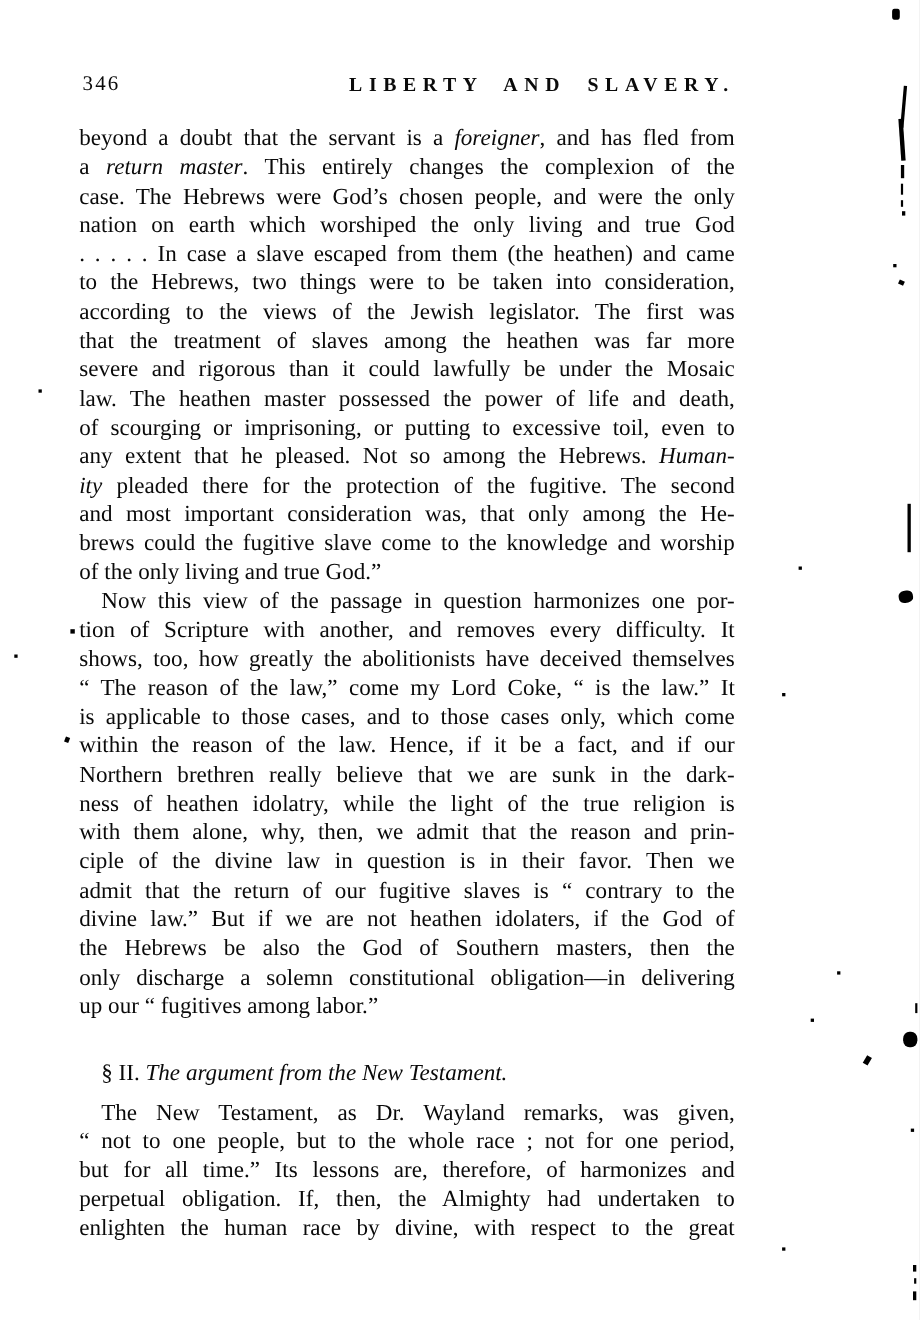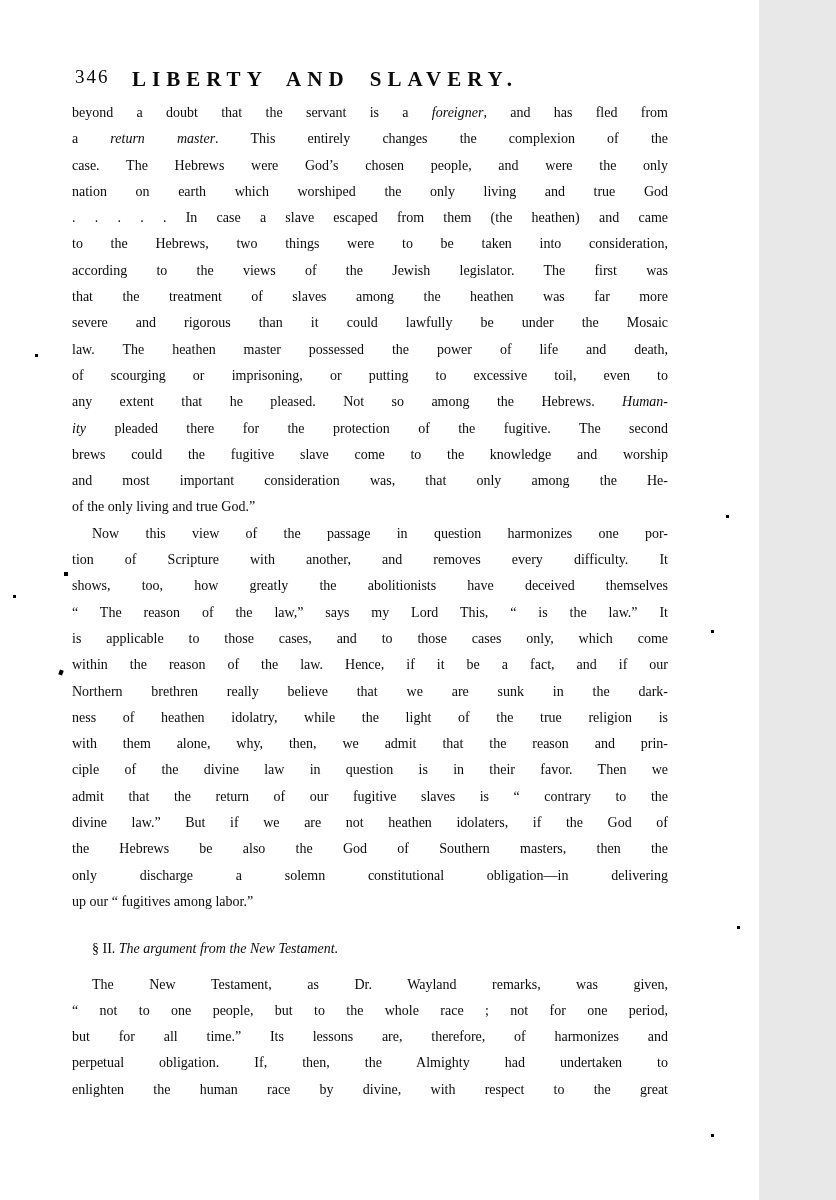--- a/index.html
+++ b/index.html
@@ -1,18 +1,18 @@
 <!DOCTYPE html>
 <html><head>
 <meta charset="utf-8">
 <style>
   html, body { margin: 0; padding: 0; background: #e8e8e8; }
   .page {
     position: relative;
-    width: 759px;
+    width: 836px;
     height: 1200px;
     background: #ffffff;
     overflow: hidden;
     font-family: "Liberation Serif", "DejaVu Serif", serif;
     color: #0a0a0a;
   }
   .header-row {
     position: absolute;
     top: 66px;
     left: 72px;
@@ -24,43 +24,43 @@
     left: 3px;
     top: 0;
     font-size: 19px;
     letter-spacing: 2px;
   }
   .running-header {
     position: absolute;
     left: 60px;
     right: 0;
     top: 1px;
-    text-align: left;
-    font-size: 21px;
+    text-align: right;
+    font-size: 18px;
     font-weight: bold;
     letter-spacing: 6px;
     word-spacing: 9px;
     white-space: nowrap;
   }
   .text-column {
     position: absolute;
-    top: 100px;
+    top: 112px;
     left: 72px;
     width: 596px;
-    font-size: 14px;
+    font-size: 21px;
     line-height: 26.3px;
   }
   .line { text-align: justify; white-space: normal; }
   .line.just { text-align-last: justify; }
   .line.indent { text-indent: 20px; }
   .line.heading {
     text-align: left;
     text-align-last: left;
     text-indent: 20px;
-    margin-top: 21px;
+    margin-top: 35px;
     margin-bottom: 9px;
   }
   .artifact {
     position: absolute;
     background: #000;
   }
 </style>
 </head>
 <body>
 
@@ -76,27 +76,27 @@
       <div class="line just">nation on earth which worshiped the only living and true God</div>
       <div class="line just">. . . . . In case a slave escaped from them (the heathen) and came</div>
       <div class="line just">to the Hebrews, two things were to be taken into consideration,</div>
       <div class="line just">according to the views of the Jewish legislator.  The first was</div>
       <div class="line just">that the treatment of slaves among the heathen was far more</div>
       <div class="line just">severe and rigorous than it could lawfully be under the Mosaic</div>
       <div class="line just">law.  The heathen master possessed the power of life and death,</div>
       <div class="line just">of scourging or imprisoning, or putting to excessive toil, even to</div>
       <div class="line just">any extent that he pleased.  Not so among the Hebrews.  <i>Human-</i></div>
       <div class="line just"><i>ity</i> pleaded there for the protection of the fugitive.  The second</div>
+      <div class="line just">and most important consideration was, that only among the He-</div>
       <div class="line just">brews could the fugitive slave come to the knowledge and worship</div>
-      <div class="line just">and most important consideration was, that only among the He-</div>
       <div class="line">of the only living and true God.”</div>
       <div class="line just indent">Now this view of the passage in question harmonizes one por-</div>
       <div class="line just">tion of Scripture with another, and removes every difficulty.  It</div>
       <div class="line just">shows, too, how greatly the abolitionists have deceived themselves</div>
-      <div class="line just">“ The reason of the law,” says my Lord This, “ is the law.”  It</div>
+      <div class="line just">“ The reason of the law,” come my Lord Coke, “ is the law.”  It</div>
       <div class="line just">is applicable to those cases, and to those cases only, which come</div>
       <div class="line just">within the reason of the law.  Hence, if it be a fact, and if our</div>
       <div class="line just">Northern brethren really believe that we are sunk in the dark-</div>
       <div class="line just">ness of heathen idolatry, while the light of the true religion is</div>
       <div class="line just">with them alone, why, then, we admit that the reason and prin-</div>
       <div class="line just">ciple of the divine law in question is in their favor.  Then we</div>
       <div class="line just">admit that the return of our fugitive slaves is “ contrary to the</div>
       <div class="line just">divine law.”  But if we are not heathen idolaters, if the God of</div>
       <div class="line just">the Hebrews be also the God of Southern masters, then the</div>
       <div class="line just">only discharge a solemn constitutional obligation—in delivering</div>

